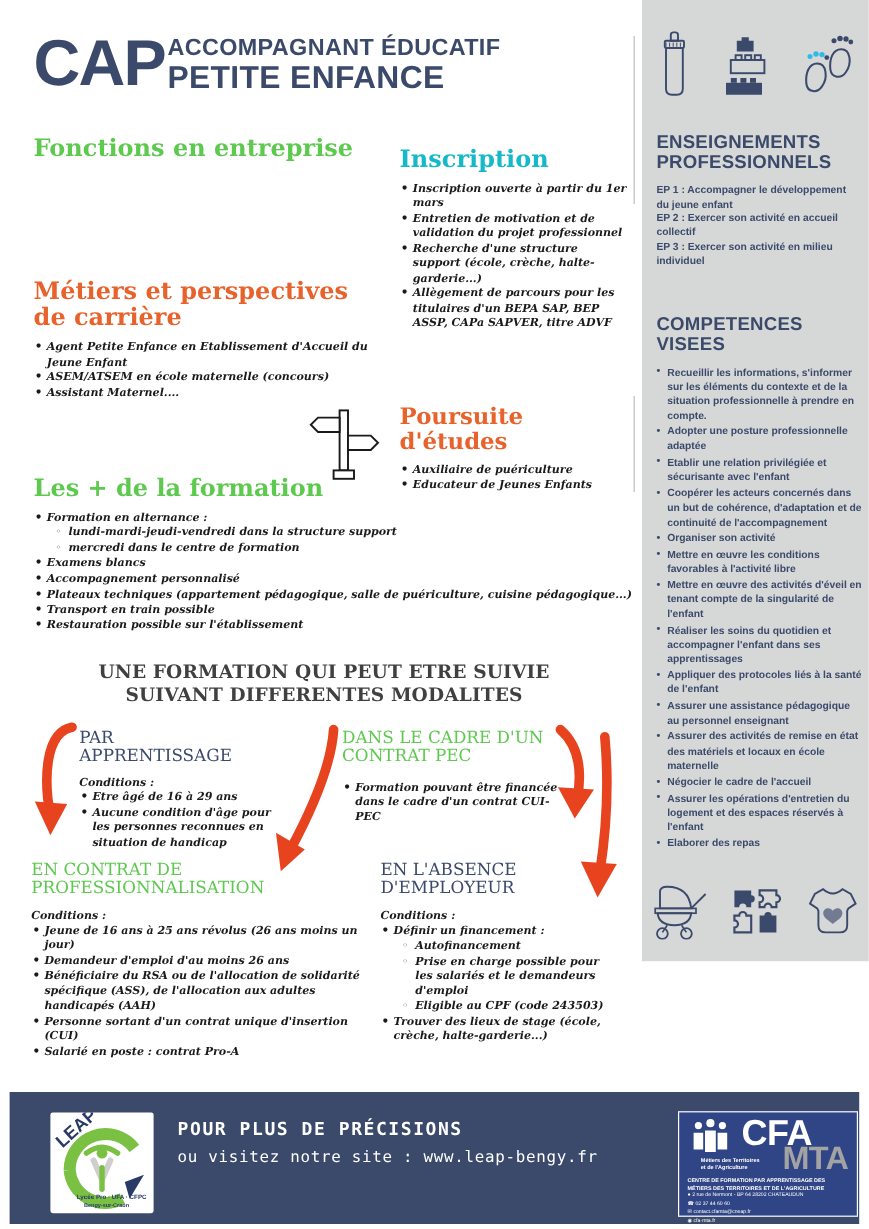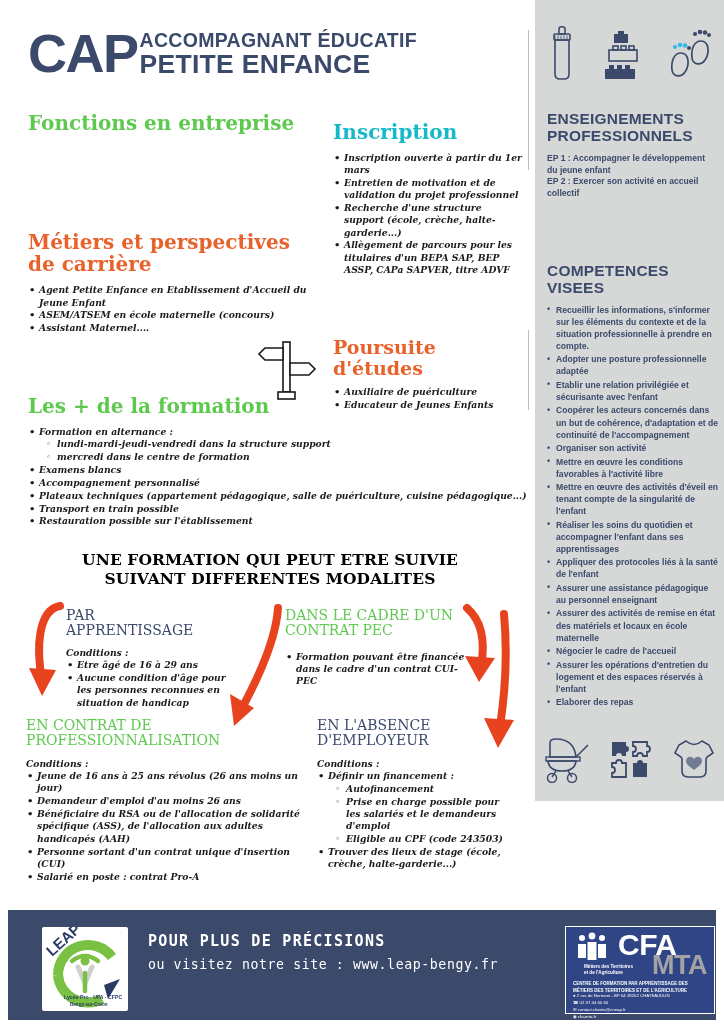--- a/index.html
+++ b/index.html
@@ -92,21 +92,21 @@
   .plain {
     font-family: "DejaVu Serif", serif; font-style: italic; font-weight: bold;
     font-size: 9.2px; line-height: 1.34; color: #1a1a1a;
   }
 
   .box { position: absolute; }
 
   
   .promo {
     position: absolute; left: 40px; top: 551px; width: 460px; text-align: center;
-    font-family: "DejaVu Serif", serif; font-weight: bold; color: #000000;
+    font-family: "DejaVu Serif", serif; font-weight: bold; color: #404040;
     font-size: 15.5px; line-height: 1.22; letter-spacing: 0.1px;
   }
 
   .mod-h {
     font-family: "DejaVu Serif", serif; font-weight: normal; line-height: 1.1;
     font-size: 14px;
   }
   .mod-navy { color: #3b4a6b; }
   .mod-green { color: #5ec94f; }
 
@@ -364,20 +364,21 @@
         <circle cx="20" cy="21" r="2" fill="#3b4a6b"></circle>
       </svg>
     </div>
 
     <div class="box" style="position:absolute; left:12px; top:110px; width:168px;">
       <div class="side-h">ENSEIGNEMENTS</div>
       <div class="side-h">PROFESSIONNELS</div>
       <div class="side-sub">
         <div>EP 1 : Accompagner le développement du jeune enfant</div>
         <div>EP 2 : Exercer son activité en accueil collectif</div>
+        <div>EP 3 : Exercer son activité en milieu individuel</div>
       </div>
     </div>
 
     <div class="box" style="position:absolute; left:12px; top:262px; width:172px;">
       <div class="side-h">COMPETENCES</div>
       <div class="side-h">VISEES</div>
       <ul class="side-list">
         <li>Recueillir les informations, s'informer sur les éléments du contexte et de la situation professionnelle à prendre en compte.</li>
         <li>Adopter une posture professionnelle adaptée</li>
         <li>Etablir une relation privilégiée et sécurisante avec l'enfant</li>

